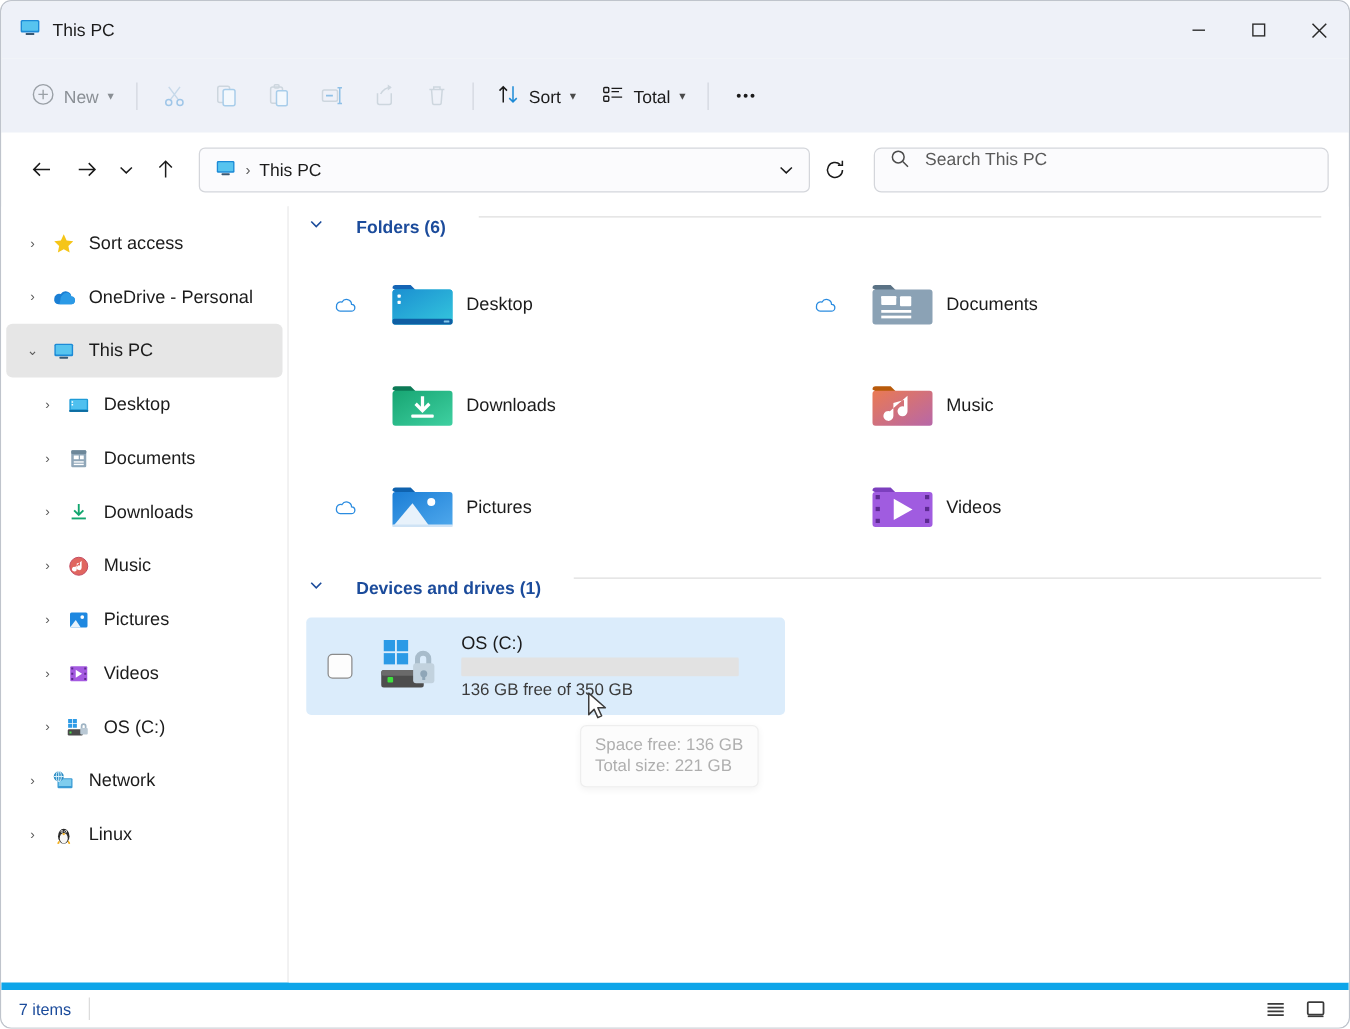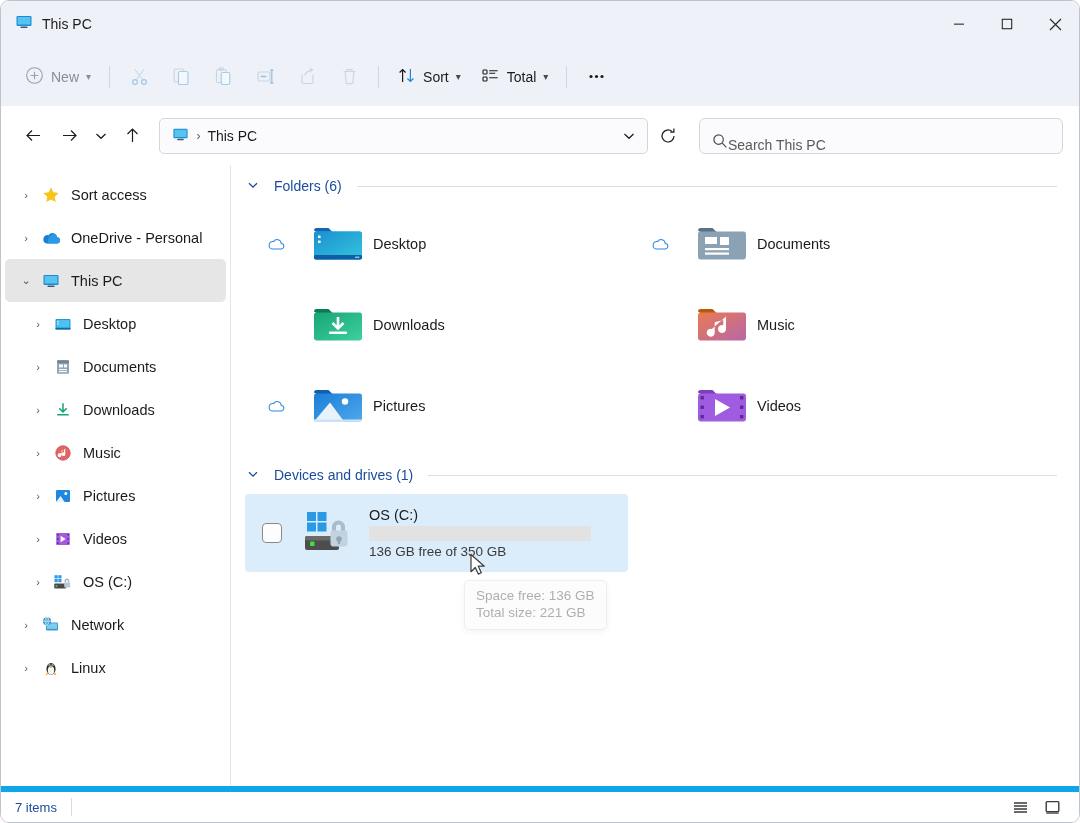--- a/index.html
+++ b/index.html
@@ -72,21 +72,21 @@
     border: 1px solid #d4d6db; border-radius: 5px; background:#fbfbfd;
     display:flex; align-items:center; padding: 0 4px 0 12px;
   }
   .crumb-items { flex:1; display:flex; align-items:center; gap:7px; font-size:14px; color:#1b1b1b; }
   .crumb-sep { color:#5d5d5d; font-size:12px; }
   .crumb-btn { width:28px; height:30px; display:flex; align-items:center; justify-content:center; border-radius:4px; cursor:default; }
   .refresh-btn { width:36px; height:36px; display:flex; align-items:center; justify-content:center; border-radius:5px; cursor:default; margin-left:2px;}
   .searchbox {
     flex: 0 0 364px; height: 36px; margin-left: 12px;
     border:1px solid #d4d6db; border-radius:6px; background:#fbfbfd;
-    display:flex; align-items:flex-end; padding: 0 12px; 
+    display:flex; align-items:flex-start; padding: 0 12px; gap:12px;
   }
   .searchbox input {
     border:none; outline:none; background:transparent; font-size:14px;
     color:#1b1b1b; width:100%; font-family:"Liberation Sans", sans-serif;
   }
   .searchbox input::placeholder { color:#5a5a5a; }
 
   
   .body { flex:1; display:flex; min-height:0; background:#ffffff; }
 
@@ -105,21 +105,21 @@
     width: 26px; min-width:26px; display:flex; align-items:center; justify-content:center;
     color:#5a5a5a; font-size:11px;
   }
   .nav-ico { width:24px; min-width:24px; display:flex; align-items:center; justify-content:center; margin-right:8px; }
   .nav-label { font-size:14.5px; color:#1b1b1b; white-space:nowrap; }
   .lvl0 { padding-left: 8px; }
   .lvl1 { padding-left: 20px; }
 
   
   .content { flex:1; position:relative; overflow:hidden; background:#ffffff; padding: 0 0 0 14px; }
-  .group-header { display:flex; align-items:center; gap:15px; height: 34px; padding-top: 8px; }
+  .group-header { display:flex; align-items:flex-start; gap:26px; height: 34px; padding-top: 8px; font-weight: bold; }
   .group-chev { color:#1b4b9b; font-size:12px; padding-left:2px; }
   .group-title { font-size:14px; color:#1b4b9b; white-space:nowrap; }
   .group-rule { flex:1; height:1px; background:#dedede; margin-right: 22px; }
 
   .tiles { display:flex; flex-wrap:wrap; padding-top: 4px; }
   .tile {
     width: 384px; height: 81px; display:flex; align-items:center;
     border-radius:5px; cursor:default; padding-left: 4px;
   }
   .tile-cloud { width: 54px; min-width:54px; display:flex; align-items:center; justify-content:center; }

